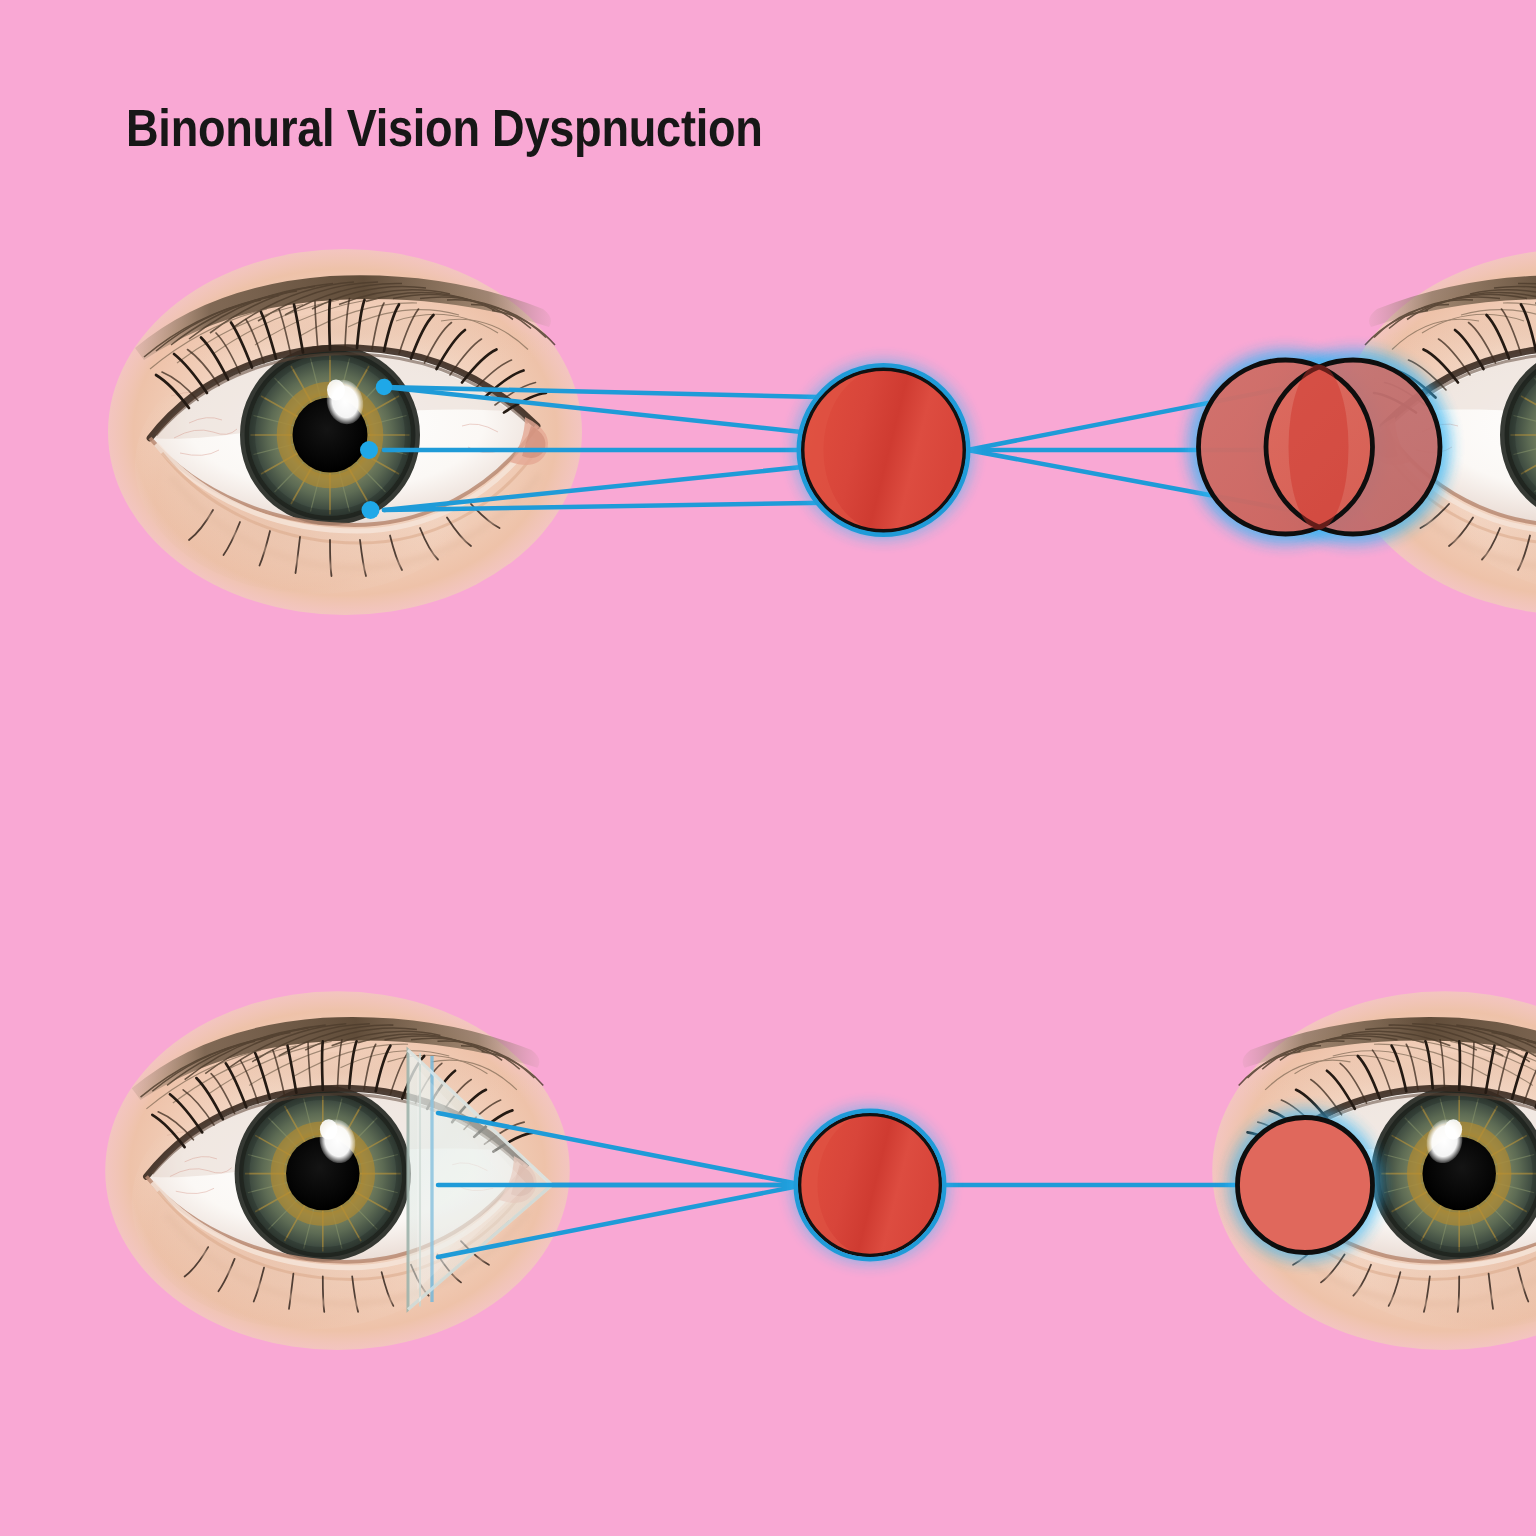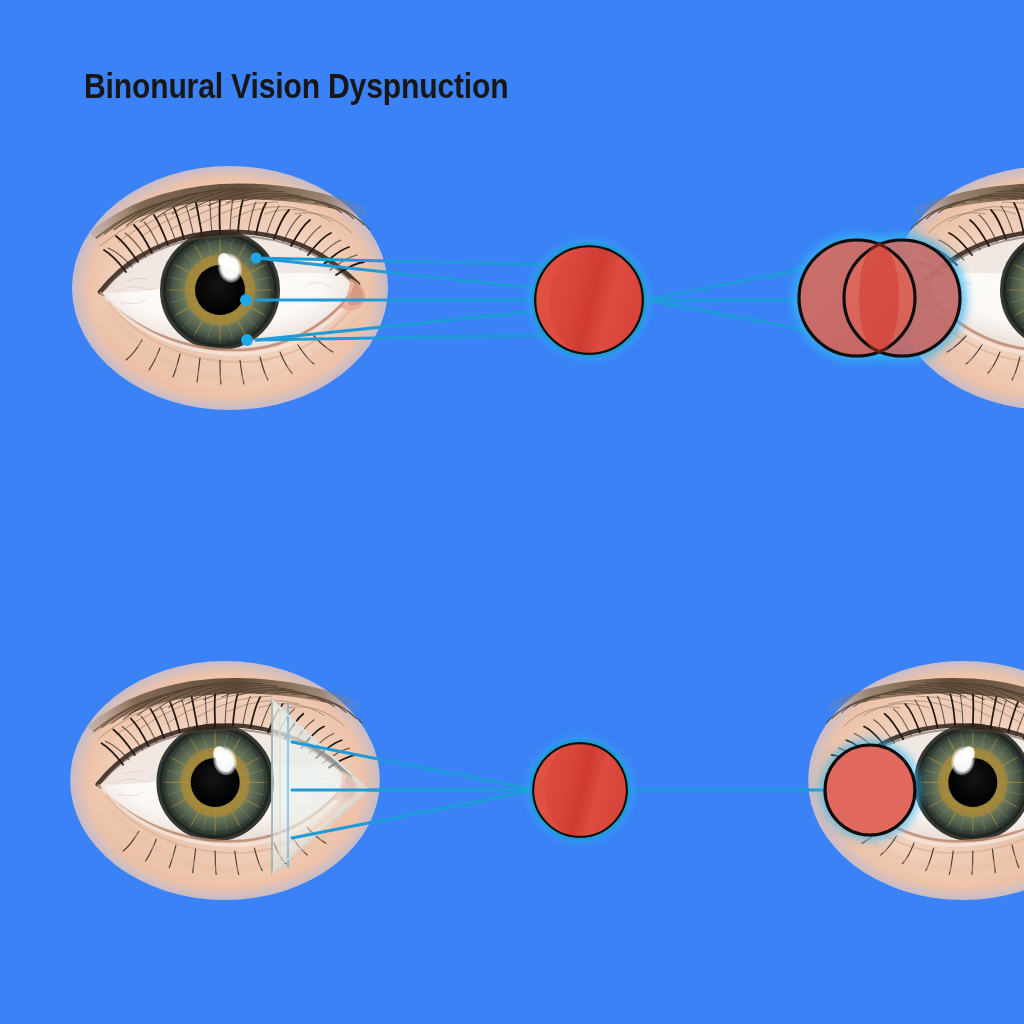--- a/index.html
+++ b/index.html
@@ -3,21 +3,21 @@
 <meta charset="utf-8">
 <title>Binocular Vision Diagram</title>
 <style>
   * { margin:0; padding:0; box-sizing:border-box; }
   html,body{
     width:1024px; height:1024px;
     background:#fefefe;
     font-family:"Liberation Sans", sans-serif;
     overflow:hidden;
   }
-  #stage{ position:relative; width:1024px; height:1024px; background:#3b82f6; }
+  #stage{ position:relative; width:1024px; height:1024px; background:#f9a8d4; }
 
   .panel{ position:absolute; left:0; width:1024px; }
   #panel-top{ top:0; height:512px; }
   #panel-bottom{ top:512px; height:512px; }
 
   .panel-title{
     position:absolute;
     font-family:"Liberation Sans", sans-serif;
     font-weight:700;
     font-size:35px;

